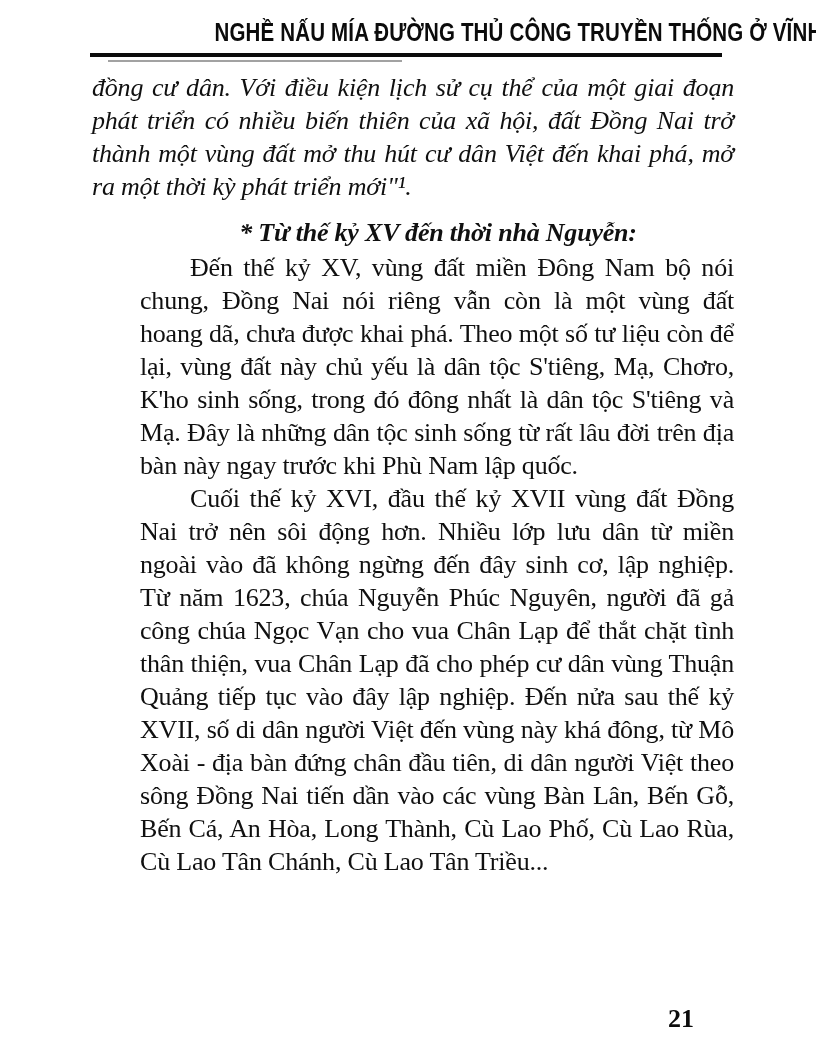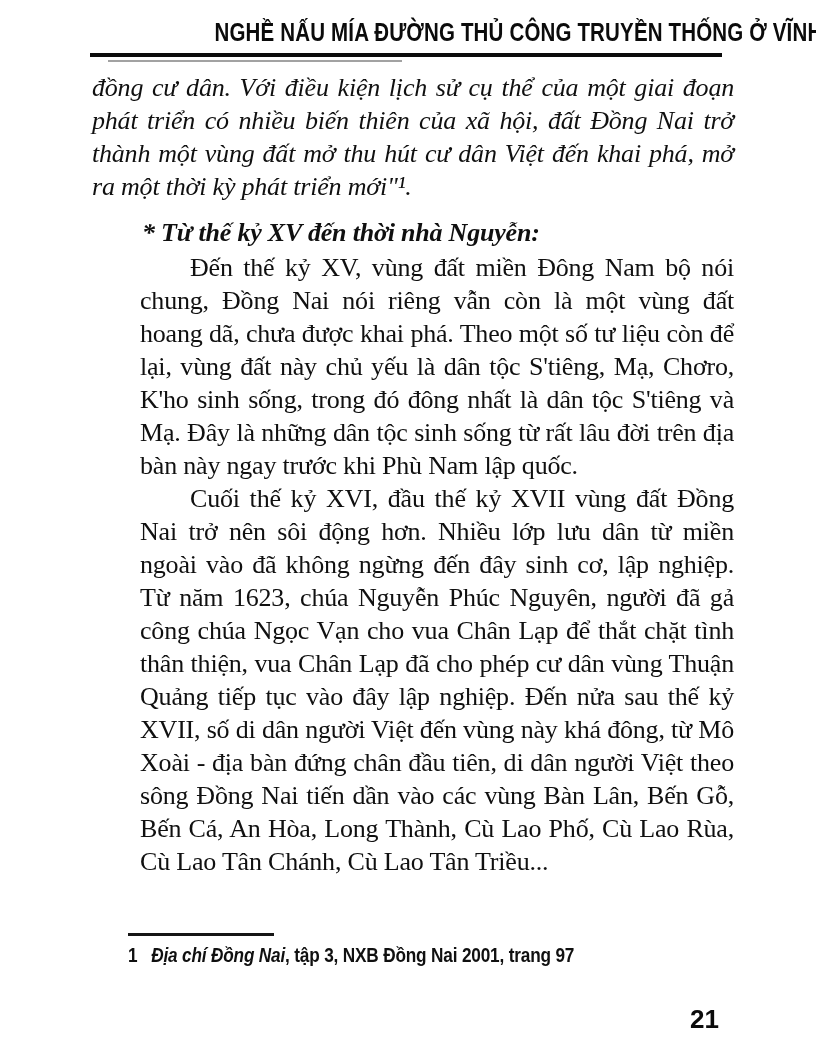--- a/index.html
+++ b/index.html
@@ -64,21 +64,21 @@
     text-align: justify;
     letter-spacing: -0.2px;
     color: #101010;
   }
   .opening-paragraph {
     font-style: italic;
   }
   .section-heading {
     font-weight: 700;
     font-style: italic;
-    text-align: left;
+    text-align: center;
     text-indent: 50px;
     margin-top: 13px;
     margin-bottom: 2px;
   }
   .body-para {
     text-indent: 50px;
     margin-left: 48px;
   }
 
   
@@ -103,23 +103,23 @@
     font-size: 20px;
     font-weight: 700;
     letter-spacing: -0.2px;
   }
   .footnote-marker { margin-right: 16px; }
   .footnote-work { font-style: italic; }
 
   
   .page-number {
     position: absolute;
-    left: 690px;
+    left: 668px;
     top: 1004px;
-    font-family: Liberation Sans, sans-serif;
+    font-family: Liberation Serif, serif;
     font-weight: 700;
     font-size: 26px;
     color: #0b0b0b;
   }
 </style>
 </head>
 <body>
 
 <div class="page">
 
@@ -131,22 +131,16 @@
     <div class="rh-rule-echo"></div>
   </div>
 
   <div class="body-text">
     <p class="opening-paragraph">đồng cư dân. Với điều kiện lịch sử cụ thể của một giai đoạn phát triển có nhiều biến thiên của xã hội, đất Đồng Nai trở thành một vùng đất mở thu hút cư dân Việt đến khai phá, mở ra một thời kỳ phát triển mới"¹.</p>
     <p class="section-heading">* Từ thế kỷ XV đến thời nhà Nguyễn:</p>
     <p class="body-para">Đến thế kỷ XV, vùng đất miền Đông Nam bộ nói chung, Đồng Nai nói riêng vẫn còn là một vùng đất hoang dã, chưa được khai phá. Theo một số tư liệu còn để lại, vùng đất này chủ yếu là dân tộc S'tiêng, Mạ, Chơro, K'ho sinh sống, trong đó đông nhất là dân tộc S'tiêng và Mạ. Đây là những dân tộc sinh sống từ rất lâu đời trên địa bàn này ngay trước khi Phù Nam lập quốc.</p>
     <p class="body-para">Cuối thế kỷ XVI, đầu thế kỷ XVII vùng đất Đồng Nai trở nên sôi động hơn. Nhiều lớp lưu dân từ miền ngoài vào đã không ngừng đến đây sinh cơ, lập nghiệp. Từ năm 1623, chúa Nguyễn Phúc Nguyên, người đã gả công chúa Ngọc Vạn cho vua Chân Lạp để thắt chặt tình thân thiện, vua Chân Lạp đã cho phép cư dân vùng Thuận Quảng tiếp tục vào đây lập nghiệp. Đến nửa sau thế kỷ XVII, số di dân người Việt đến vùng này khá đông, từ Mô Xoài - địa bàn đứng chân đầu tiên, di dân người Việt theo sông Đồng Nai tiến dần vào các vùng Bàn Lân, Bến Gỗ, Bến Cá, An Hòa, Long Thành, Cù Lao Phố, Cù Lao Rùa, Cù Lao Tân Chánh, Cù Lao Tân Triều...</p>
   </div>
 
-  <div class="footnote">
-    <div class="footnote-rule"></div>
-    <div class="footnote-line">
-      <span class="footnote-marker">1</span><span class="footnote-work">Địa chí Đồng Nai</span><span class="footnote-details">, tập 3, NXB Đồng Nai 2001, trang 97</span>
-    </div>
-  </div>
 
   <div class="page-number">21</div>
 
 </div>
 
 </body></html>

